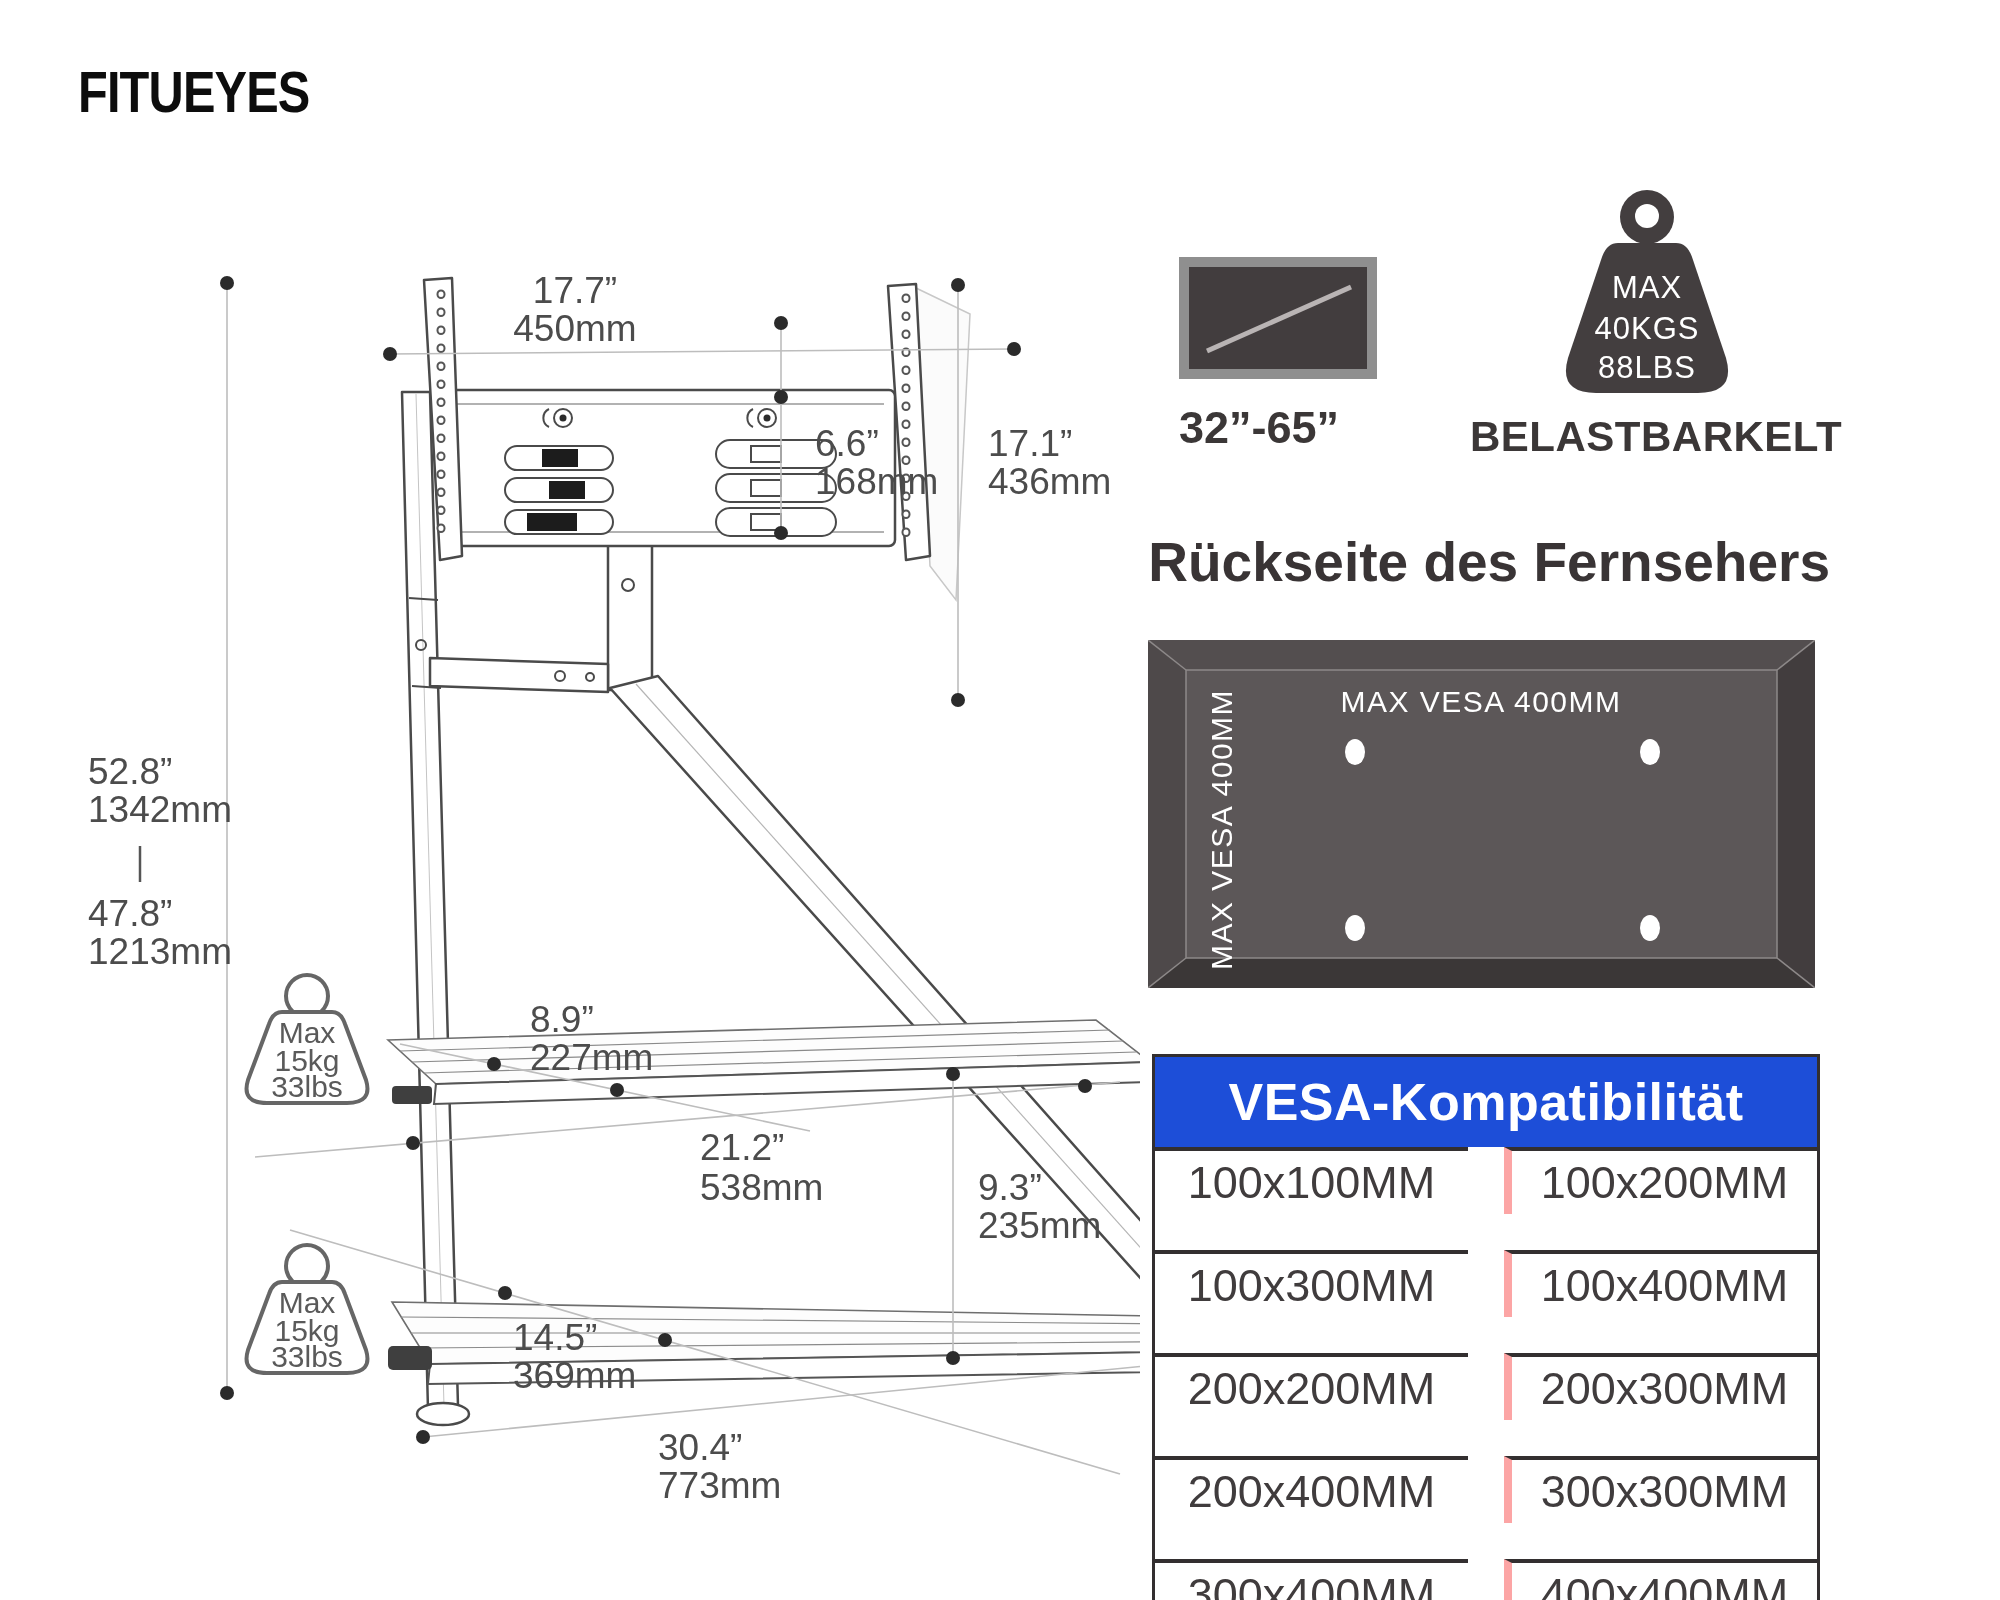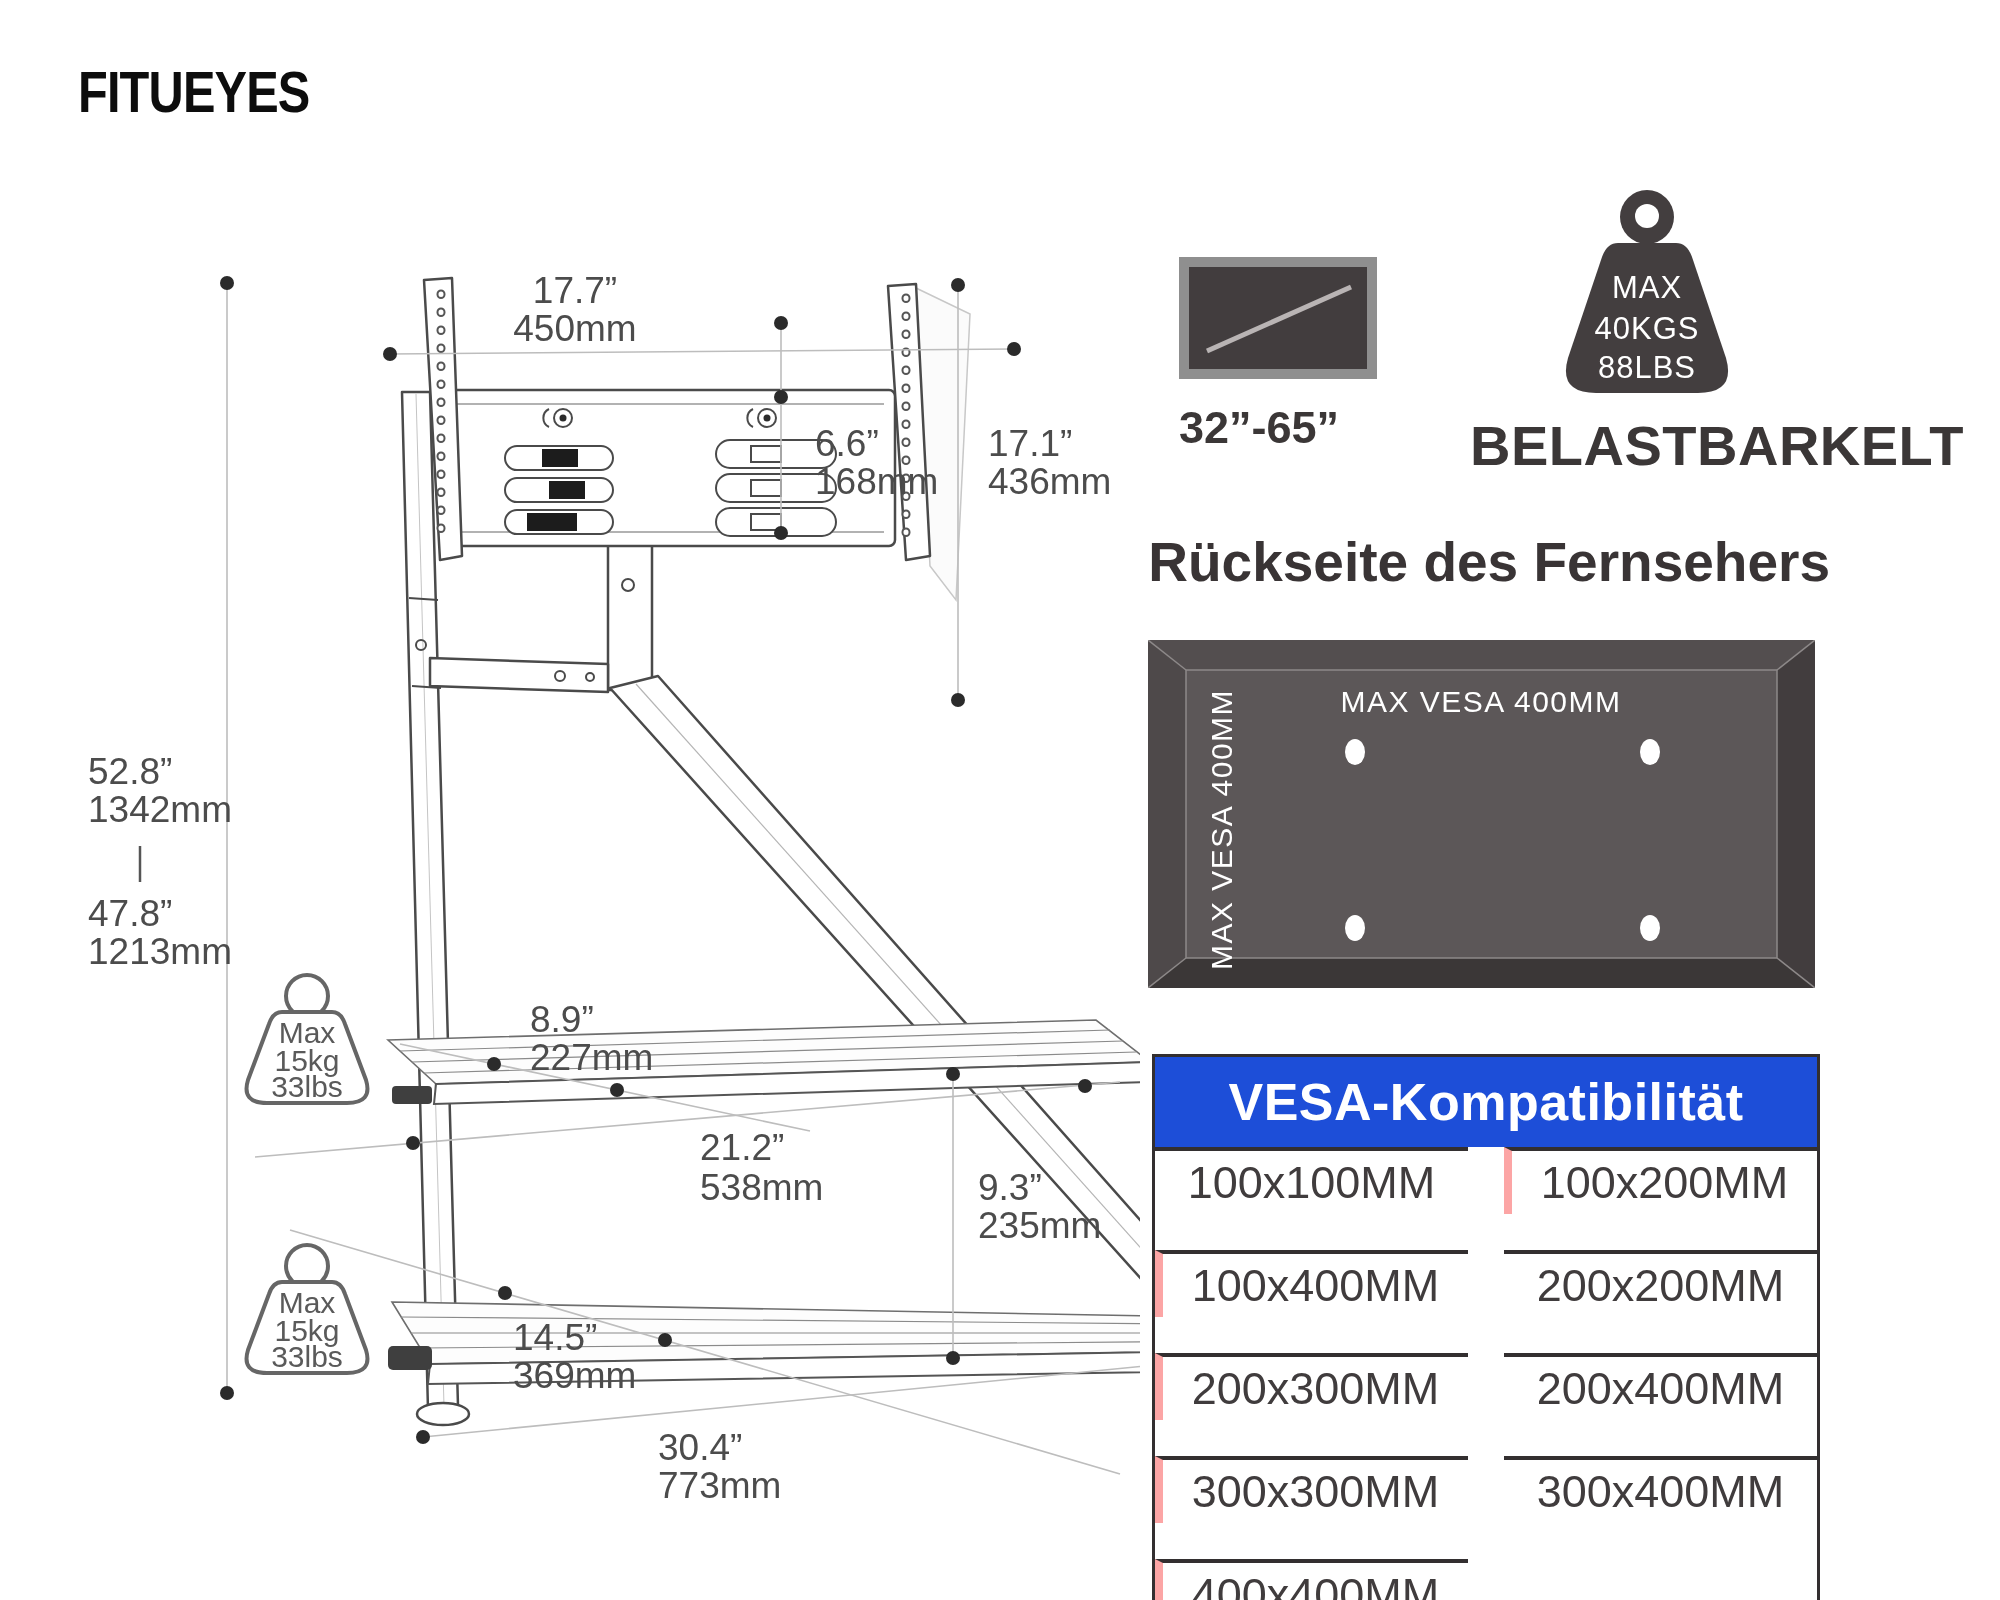--- a/index.html
+++ b/index.html
@@ -16,21 +16,21 @@
   .dimtext{font-size:37px;fill:#4c4c4c;font-weight:400;}
   .wtext{font-size:30px;fill:#5a5a5a;}
   .outline{fill:#ffffff;stroke:#4a4a4a;stroke-width:2.5;stroke-linejoin:round;}
   .leader{stroke:#bdbdbd;stroke-width:1.6;fill:none;}
   .slat{stroke:#8a8a8a;stroke-width:1.2;}
   
   .tv-icon{left:1179px;top:257px;width:198px;height:122px;background:#8f8f8f;box-sizing:border-box;padding:10px;}
   .tv-icon-screen{width:100%;height:100%;background:#423d3e;position:relative;}
   .tv-size-label{left:1179px;top:402px;width:198px;text-align:left;font-size:45px;font-weight:bold;color:#3b3737;}
   
-  .kb-caption{left:1470px;top:413px;width:360px;text-align:center;font-size:56px;font-weight:bold;color:#3b3737;letter-spacing:.5px;}
+  .kb-caption{left:1470px;top:413px;width:360px;text-align:center;font-size:42px;font-weight:bold;color:#3b3737;letter-spacing:.5px;}
   .kbtext{font-size:31px;fill:#ffffff;letter-spacing:1px;}
   
   .rs-heading{left:1140px;top:530px;width:690px;text-align:right;font-size:55px;font-weight:bold;color:#393435;}
   .vesa-white{font-size:30px;fill:#ffffff;letter-spacing:1.5px;}
   
   .vesa-table{left:1152px;top:1054px;width:668px;border:3px solid #332f30;box-sizing:border-box;background:#fff;}
   .vesa-header{height:90px;line-height:90px;background:#1d4ed8;color:#fff;text-align:center;
                font-size:52px;font-weight:bold;letter-spacing:.5px;}
   .vesa-grid{display:grid;grid-template-columns:1fr 1fr;gap:36px;}
   .vesa-cell{height:63px;line-height:63px;text-align:center;font-size:45px;color:#403c3d;
@@ -235,20 +235,21 @@
       <ellipse cx="207" cy="288" rx="10" ry="13"></ellipse>
       <ellipse cx="502" cy="288" rx="10" ry="13"></ellipse>
     </g>
   </svg>
 
   <div class="abs vesa-table">
     <div class="vesa-header">VESA-Kompatibilität</div>
     <div class="vesa-grid">
       <div class="vesa-cell c1">100x100MM</div>
       <div class="vesa-cell c2">100x200MM</div>
+      <div class="vesa-cell c1">100x300MM</div>
       <div class="vesa-cell c2">100x400MM</div>
       <div class="vesa-cell c1">200x200MM</div>
       <div class="vesa-cell c2">200x300MM</div>
       <div class="vesa-cell c1">200x400MM</div>
       <div class="vesa-cell c2">300x300MM</div>
       <div class="vesa-cell c1">300x400MM</div>
       <div class="vesa-cell c2">400x400MM</div>
     </div>
   </div>
 

